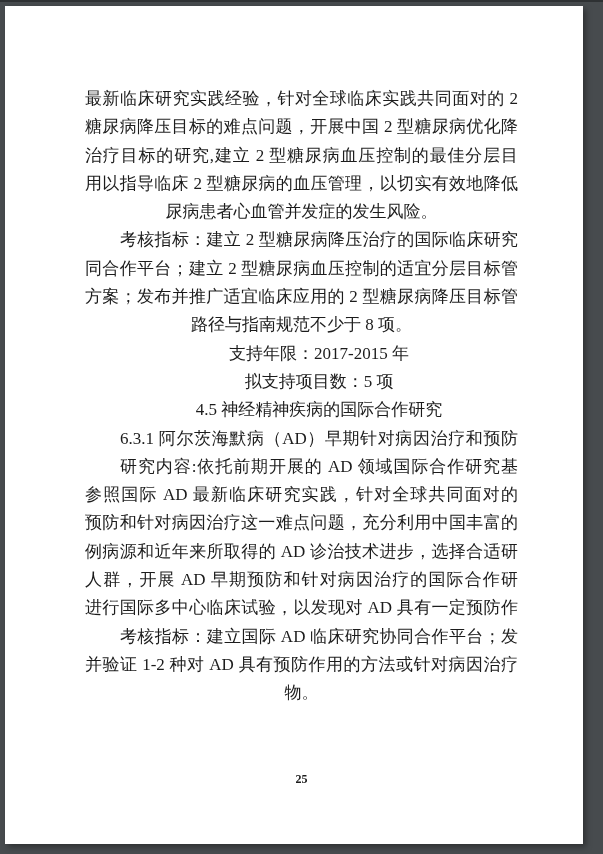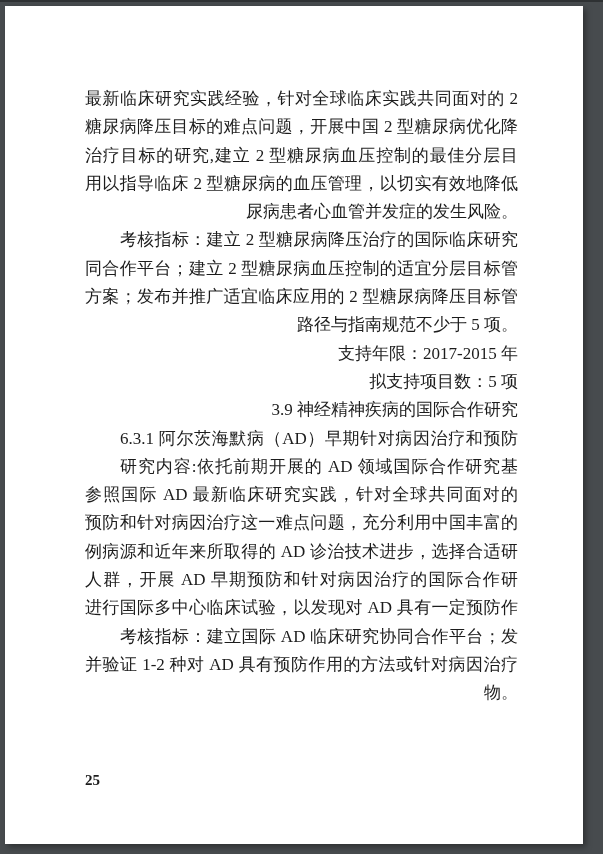--- a/index.html
+++ b/index.html
@@ -28,59 +28,60 @@
     left: 80px;
     top: 79px;
     width: 433px;
     color: var(--text-color, #1c1c1c);
     font-size: 17px;
   }
   .line {
     height: 28.3px;
     line-height: 28.3px;
     white-space: nowrap;
-    text-align: right;
+    text-align: center;
   }
   .line.just {
     white-space: normal;
     text-align: justify;
     text-align-last: justify;
     text-justify: inter-character;
     overflow: hidden;
   }
   .line.indent {
     padding-left: 35px;
   }
   .page-number {
     position: absolute;
     left: 80px;
     top: 766px;
     width: 433px;
-    font-size: 15px;
+    text-align: center;
+    font-size: 12px;
     font-weight: bold;
     color: var(--text-color, #1c1c1c);
   }
 </style>
 </head>
 <body>
 
 <div class="pdf-page">
   <div class="text-block">
       <div class="line just">最新临床研究实践经验，针对全球临床实践共同面对的 2 型</div>
       <div class="line just">糖尿病降压目标的难点问题，开展中国 2 型糖尿病优化降压</div>
       <div class="line just">治疗目标的研究,建立 2 型糖尿病血压控制的最佳分层目标，</div>
       <div class="line just">用以指导临床 2 型糖尿病的血压管理，以切实有效地降低糖</div>
       <div class="line">尿病患者心血管并发症的发生风险。</div>
       <div class="line indent just">考核指标：建立 2 型糖尿病降压治疗的国际临床研究协</div>
       <div class="line just">同合作平台；建立 2 型糖尿病血压控制的适宜分层目标管理</div>
       <div class="line just">方案；发布并推广适宜临床应用的 2 型糖尿病降压目标管理</div>
-      <div class="line">路径与指南规范不少于 5 项。</div>
+      <div class="line">路径与指南规范不少于 8 项。</div>
       <div class="line indent">支持年限：2017-2015 年</div>
       <div class="line indent">拟支持项目数：5 项</div>
-      <div class="line indent">3.9 神经精神疾病的国际合作研究</div>
+      <div class="line indent">4.5 神经精神疾病的国际合作研究</div>
       <div class="line indent just">6.3.1 阿尔茨海默病（AD）早期针对病因治疗和预防的</div>
       <div class="line indent just">研究内容:依托前期开展的 AD 领域国际合作研究基础，</div>
       <div class="line just">参照国际 AD 最新临床研究实践，针对全球共同面对的 AD</div>
       <div class="line just">预防和针对病因治疗这一难点问题，充分利用中国丰富的病</div>
       <div class="line just">例病源和近年来所取得的 AD 诊治技术进步，选择合适研究</div>
       <div class="line just">人群，开展 AD 早期预防和针对病因治疗的国际合作研究，</div>
       <div class="line just">进行国际多中心临床试验，以发现对 AD 具有一定预防作用</div>
       <div class="line indent just">考核指标：建立国际 AD 临床研究协同合作平台；发现</div>
       <div class="line just">并验证 1-2 种对 AD 具有预防作用的方法或针对病因治疗药</div>
       <div class="line">物。</div>

